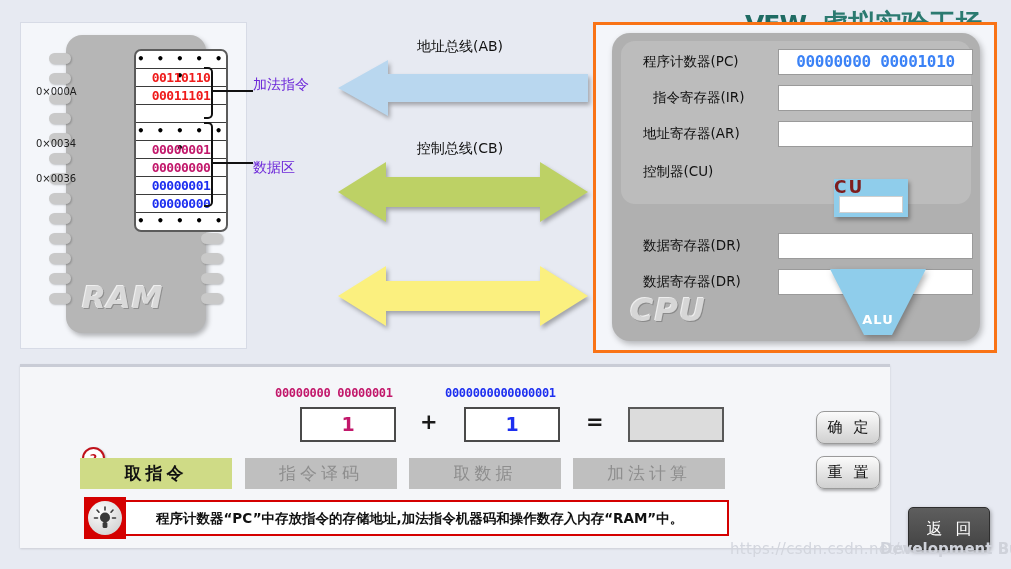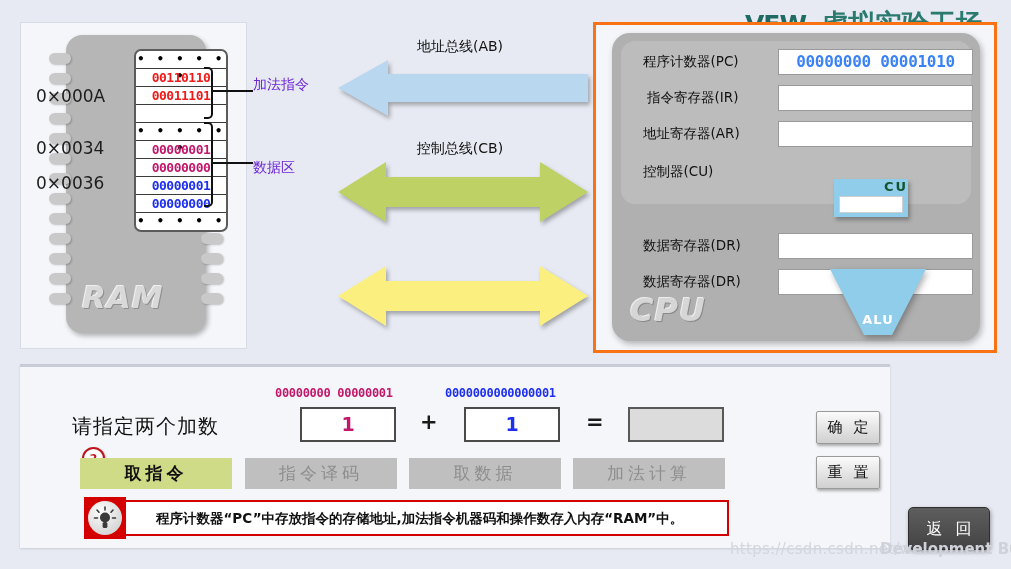--- a/index.html
+++ b/index.html
@@ -46,21 +46,21 @@
     background:#fff;border:2px solid #5b5b5b;border-radius:7px;overflow:hidden;}
   .mem-cell{height:17px;line-height:17px;text-align:center;
     font-size:13px;font-weight:bold;border-bottom:1px solid #3b3b3b;
     font-family:"DejaVu Sans Mono","Liberation Mono",monospace;letter-spacing:-.5px;}
   .mem-cell:last-child{border-bottom:none;}
   .mem-cell.dots{letter-spacing:2.5px;color:#000;font-size:12px;}
   .mem-cell.red{color:#ef1b1b;}
   .mem-cell.magenta{color:#c2186b;}
   .mem-cell.blue{color:#1d2ff0;}
 
-  .addr{position:absolute;font-size:17px;color:#1d1d1d;white-space:nowrap;}
+  .addr{position:absolute;font-size:10px;color:#1d1d1d;white-space:nowrap;}
 
   
   .brace{position:absolute;border:2px solid #111;border-left:none;
     width:7px;border-radius:0 5px 5px 0;}
   .leader{position:absolute;height:0;border-top:2px solid #111;}
   .ann{position:absolute;font-size:14px;color:#6d28d9;white-space:nowrap;}
 
   
   #bus-area{position:absolute;left:330px;top:22px;width:260px;height:325px;}
   .bus-label{position:absolute;font-size:14px;color:#111;white-space:nowrap;
@@ -75,21 +75,21 @@
   #cpu-inner{position:absolute;left:9px;top:8px;width:350px;height:163px;
     background:#bcbcbc;border-radius:14px;}
   .reg-label{position:absolute;font-size:13.5px;color:#111;white-space:nowrap;
     line-height:24px;}
   .reg-box{position:absolute;background:#fff;border:1px solid #9a9a9a;height:24px;}
   .reg-val{font-family:"DejaVu Sans Mono","Liberation Mono",monospace;
     font-size:16px;font-weight:bold;color:#3b82f6;text-align:center;
     line-height:24px;letter-spacing:-.3px;}
   #cu-block{position:absolute;left:222px;top:146px;width:74px;height:38px;
     background:#8fcdeb;box-shadow:2px 3px 4px rgba(0,0,0,.3);}
-  #cu-title{text-align:right;font-size:13px;color:#14532d;line-height:16px;
+  #cu-title{text-align:left;font-size:17px;color:#7f1d1d;line-height:16px;
     letter-spacing:2px;font-weight:600;}
   #cu-field{margin:1px 5px 0 5px;height:15px;background:#fff;border:1px solid #cfcfcf;}
   #cpu-label{position:absolute;left:18px;bottom:12px;font-size:32px;
     font-style:italic;font-weight:bold;color:#d6d6d6;
     text-shadow:1px 1px 0 #8a8a8a,-1px -1px 0 #eee;
     font-family:"DejaVu Sans",sans-serif;letter-spacing:1px;}
   #alu{position:absolute;left:218px;bottom:6px;width:96px;height:66px;}
   #alu-text{position:absolute;left:0;right:0;bottom:8px;text-align:center;
     font-size:13px;color:#fff;letter-spacing:1px;font-weight:600;}
 
@@ -128,21 +128,21 @@
     line-height:32px;font-size:13.5px;font-weight:bold;color:#111;
     white-space:nowrap;}
   #bulb{position:absolute;left:-22px;top:-5px;width:42px;height:42px;
     background:#d40000;display:flex;align-items:center;justify-content:center;}
   #bulb-circle{width:34px;height:34px;border-radius:50%;
     background:radial-gradient(circle at 38% 32%,#fdfdfd,#c9c9c9);
     display:flex;align-items:center;justify-content:center;}
 
   .side-btn{position:absolute;width:62px;height:31px;
     background:linear-gradient(#fbfbfb,#d0d0d0);
-    border:1px solid #9a9a9a;border-radius:2px;
+    border:1px solid #9a9a9a;border-radius:8px;
     box-shadow:1px 2px 3px rgba(0,0,0,.3);
     text-align:center;line-height:31px;font-size:15px;color:#111;
     letter-spacing:3px;text-indent:3px;}
   #confirm-btn{left:816px;top:411px;}
   #reset-btn{left:816px;top:456px;}
   #back-btn{position:absolute;left:908px;top:507px;width:80px;height:41px;
     background:linear-gradient(#5e5e5e,#434343);border:1px solid #2e2e2e;
     border-radius:5px;box-shadow:1px 2px 4px rgba(0,0,0,.35);
     color:#fff;text-align:center;line-height:41px;font-size:16px;
     letter-spacing:4px;text-indent:4px;}
@@ -243,21 +243,21 @@
         <polygon points="0,30 48,0 48,15 202,15 202,0 250,30 202,60 202,45 48,45 48,60" fill="#fbf07f"></polygon>
       </svg>
     </div>
 
     <div id="cpu-panel">
       <div id="cpu-chip">
         <div id="cpu-inner">
           <div class="reg-label" style="left:22px;top:8px;">程序计数器(PC)</div>
           <div class="reg-box reg-val" style="left:157px;top:8px;width:193px;">00000000 00001010</div>
 
-          <div class="reg-label" style="left:26px;top:44px;text-align:right;">指令寄存器(IR)</div>
+          <div class="reg-label" style="left:32px;top:44px;text-align:right;">指令寄存器(IR)</div>
           <div class="reg-box reg-val" style="left:157px;top:44px;width:193px;"></div>
 
           <div class="reg-label" style="left:22px;top:80px;">地址寄存器(AR)</div>
           <div class="reg-box reg-val" style="left:157px;top:80px;width:193px;"></div>
 
           <div class="reg-label" style="left:22px;top:118px;">控制器(CU)</div>
         </div>
 
         <div id="cu-block">
           <div id="cu-title">CU</div>
@@ -277,21 +277,20 @@
             <polygon points="0,0 96,0 62,66 34,66" fill="#8fcdeb"></polygon>
           </svg>
           <div id="alu-text">ALU</div>
         </div>
       </div>
     </div>
   </div>
 
   <div id="control-panel">
 
-    <div id="prompt">请指定两个加数</div>
 
     <div class="bin-label m" style="left:255px;">00000000 00000001</div>
     <div class="operand m" style="left:280px;">1</div>
 
     <div class="op-sign" style="left:400px;">+</div>
 
     <div class="bin-label b" style="left:425px;">0000000000000001</div>
     <div class="operand b" style="left:444px;">1</div>
 
     <div class="op-sign" style="left:566px;">=</div>

